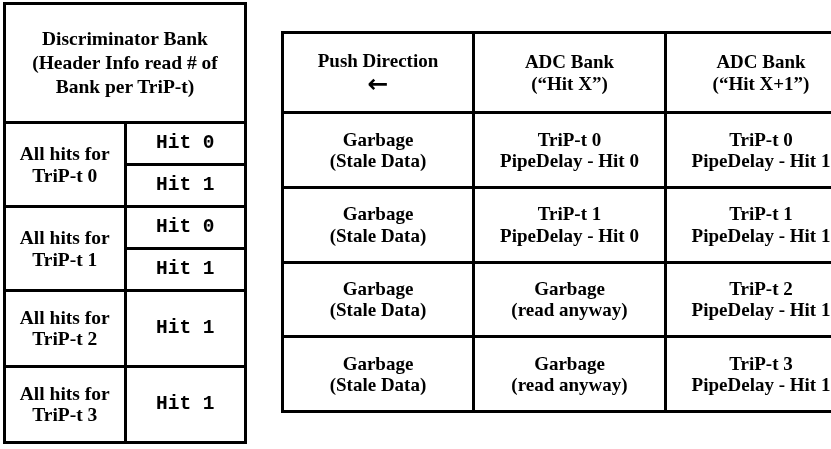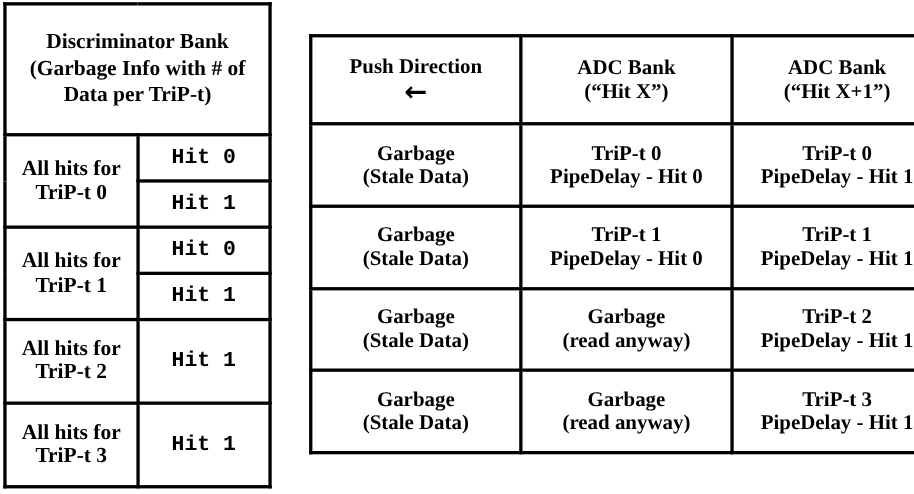--- a/index.html
+++ b/index.html
@@ -91,22 +91,22 @@
 </style>
 </head>
 <body>
 
 <div class="table-wrap" id="discriminator-table">
   <table class="grid">
     <tbody>
       <tr>
         <td class="header-cell" colspan="2">
           <span class="line">Discriminator Bank</span>
-          <span class="line">(Garbage Info with # of</span>
-          <span class="line">Data per TriP-t)</span>
+          <span class="line">(Header Info read # of</span>
+          <span class="line">Bank per TriP-t)</span>
         </td>
       </tr>
 
       <tr>
         <td class="label-cell" rowspan="2">
           <span class="line">All hits for</span>
           <span class="line">TriP-t 0</span>
         </td>
         <td class="hit-cell c-blue">Hit 0</td>
       </tr>

